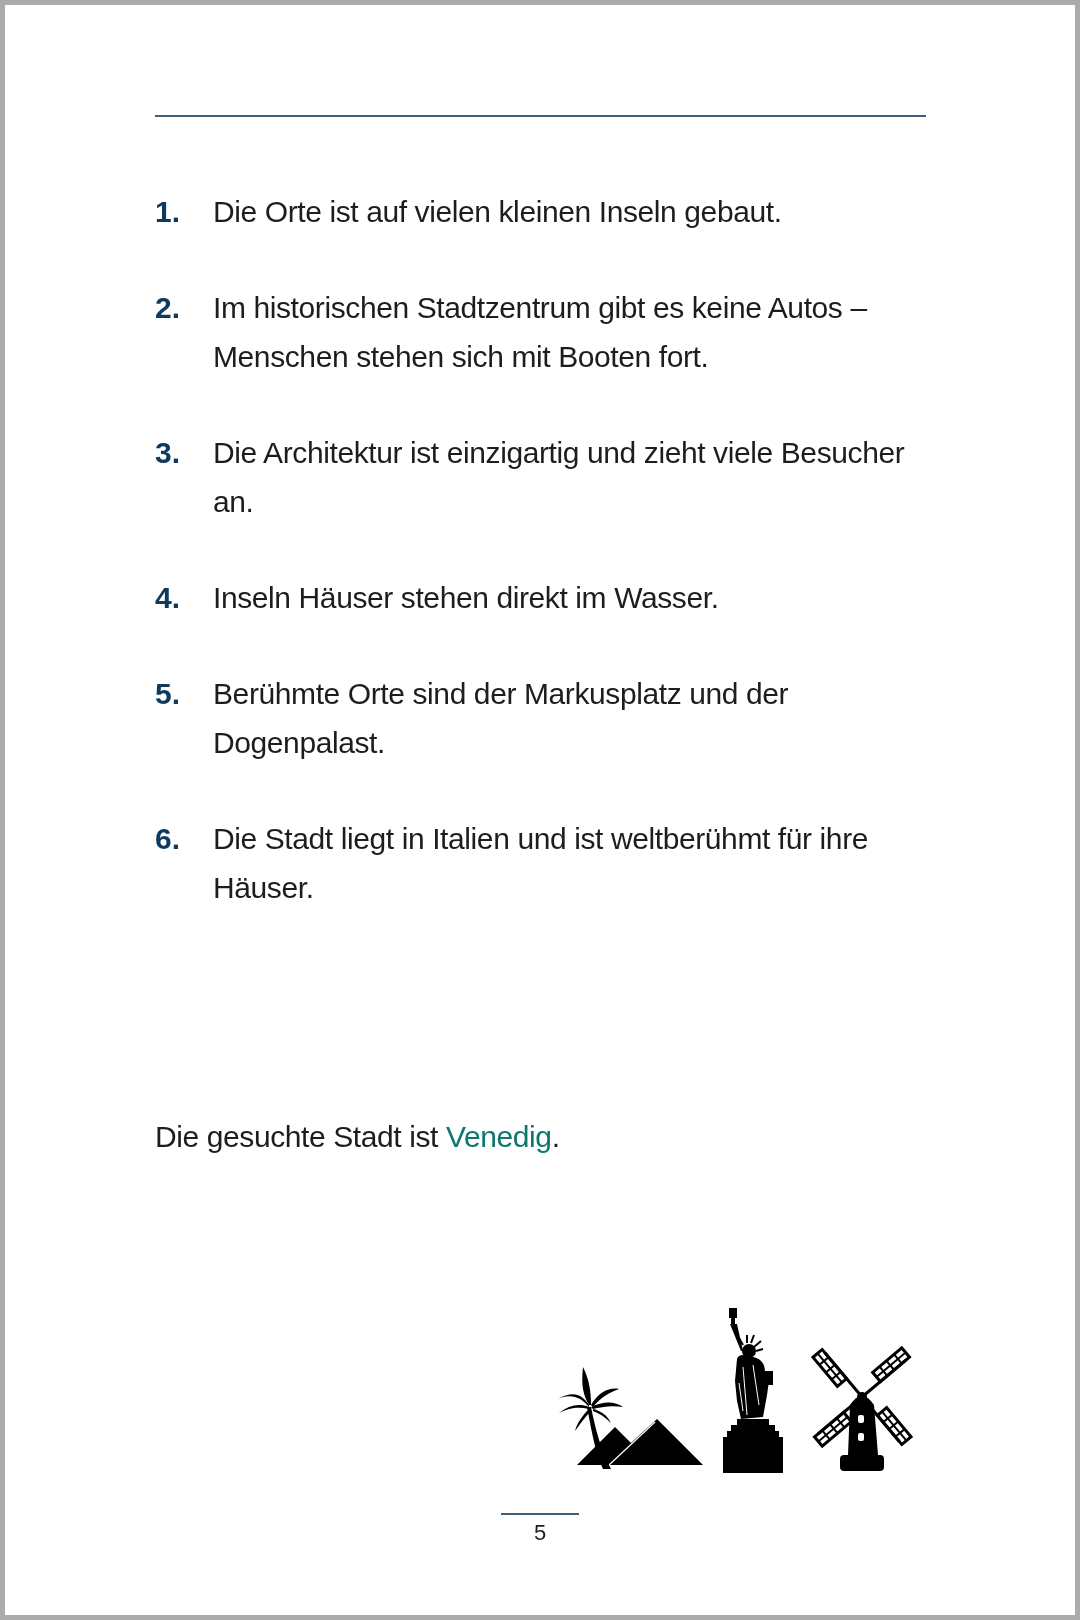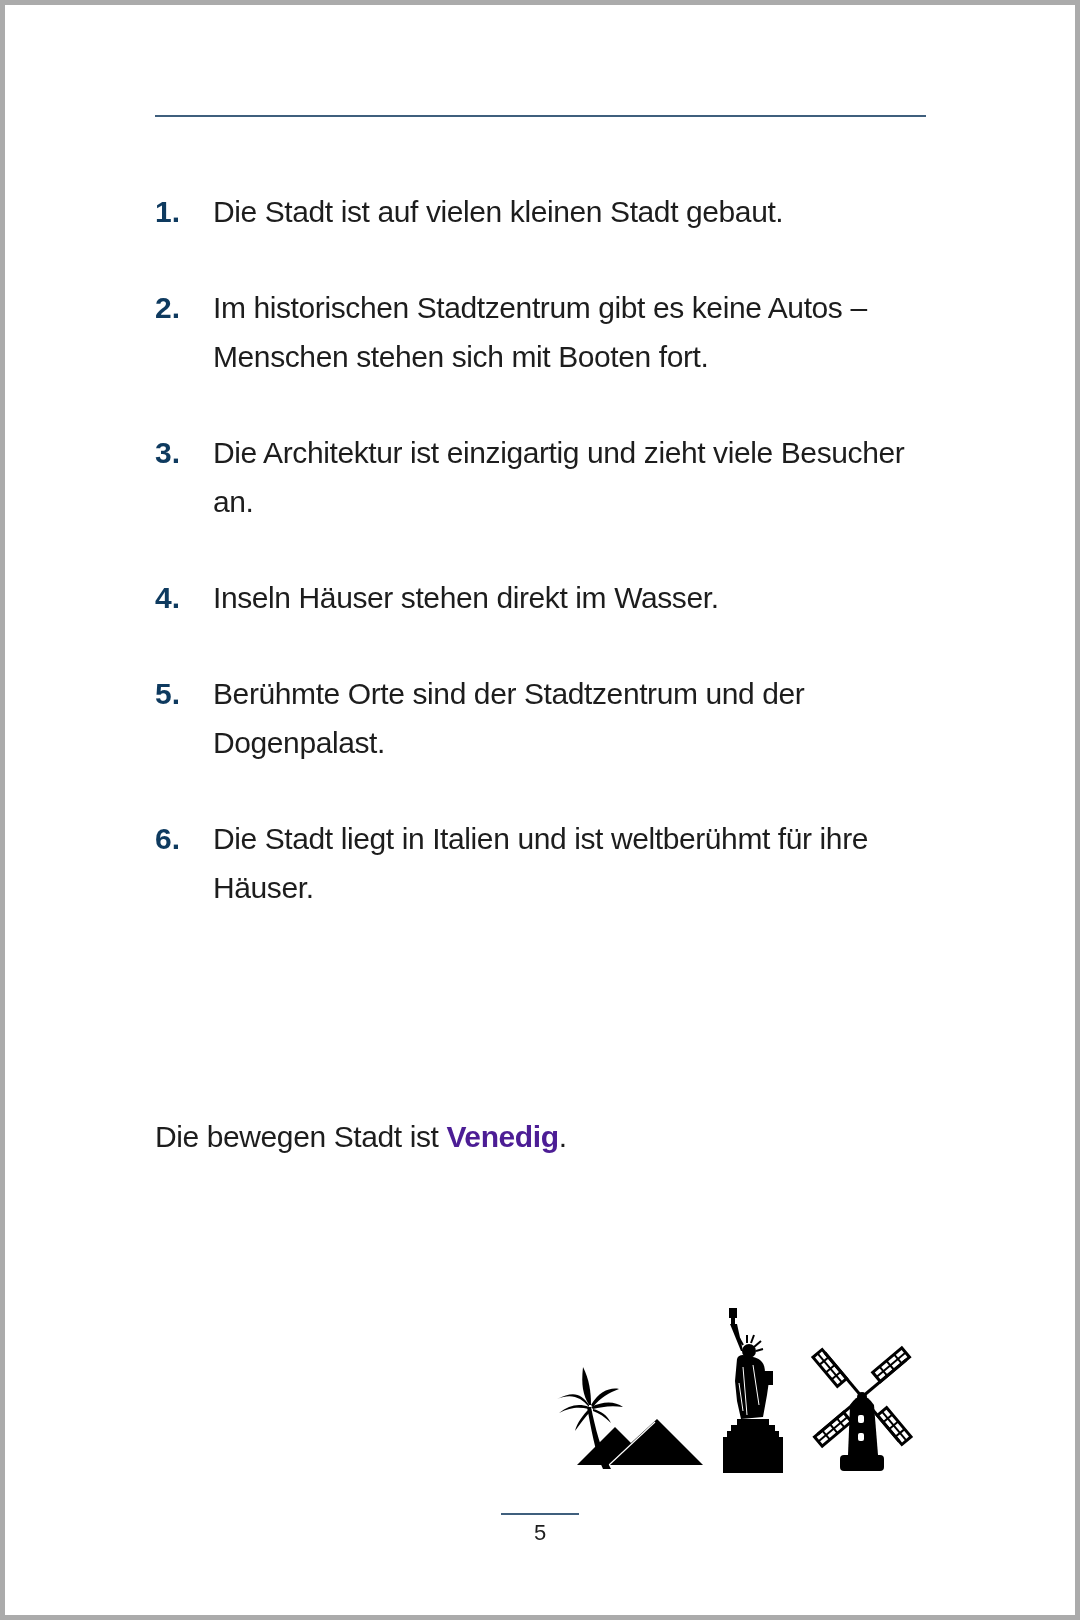--- a/index.html
+++ b/index.html
@@ -27,21 +27,21 @@
       font-size: 30px; line-height: 49px;
     }
     .txt {
       flex: 1; color: #1d1d1d; font-size: 30px; line-height: 49px;
       letter-spacing: -0.4px;
     }
     .conclusion {
       position: absolute; left: 150px; top: 1112px; font-size: 30px;
       color: #1d1d1d; letter-spacing: -0.4px; line-height: 40px;
     }
-    .answer { color: #4c1d95; font-weight: bold; }
+    .answer { color: #0f766e; font-weight: normal; }
     .icons {
       position: absolute; left: 550px; top: 1300px; width: 380px; height: 170px;
     }
     .icon { position: absolute; }
     .page-rule {
       position: absolute; left: 496px; top: 1508px; width: 78px; height: 2px;
       background: #3f5f7d;
     }
     .page-num {
       position: absolute; left: 496px; top: 1515px; width: 78px; text-align: center;
@@ -50,45 +50,45 @@
   </style>
 </head>
 <body>
 
 <div class="page">
   <div class="top-rule"></div>
 
   <ol class="list">
     <li class="item">
       <span class="num">1.</span>
-      <span class="txt">Die Stadt ist auf vielen kleinen Stadt gebaut.</span>
+      <span class="txt">Die Orte ist auf vielen kleinen Inseln gebaut.</span>
     </li>
     <li class="item">
       <span class="num">2.</span>
       <span class="txt">Im historischen Stadtzentrum gibt es keine Autos – Menschen stehen sich mit Booten fort.</span>
     </li>
     <li class="item">
       <span class="num">3.</span>
       <span class="txt">Die Architektur ist einzigartig und zieht viele Besucher an.</span>
     </li>
     <li class="item">
       <span class="num">4.</span>
       <span class="txt">Inseln Häuser stehen direkt im Wasser.</span>
     </li>
     <li class="item">
       <span class="num">5.</span>
-      <span class="txt">Berühmte Orte sind der Stadtzentrum und der Dogenpalast.</span>
+      <span class="txt">Berühmte Orte sind der Markusplatz und der Dogenpalast.</span>
     </li>
     <li class="item">
       <span class="num">6.</span>
       <span class="txt">Die Stadt liegt in Italien und ist weltberühmt für ihre Häuser.</span>
     </li>
   </ol>
 
-  <div class="conclusion"><span>Die bewegen Stadt ist </span><span class="answer">Venedig</span><span>.</span></div>
+  <div class="conclusion"><span>Die gesuchte Stadt ist </span><span class="answer">Venedig</span><span>.</span></div>
 
   <div class="icons">
 
     <svg class="icon" style="left:0;top:60px" width="150" height="108" viewBox="0 0 150 108">
       <polygon points="22,100 60,62 82,84 60,100" fill="#000"></polygon>
       <polygon points="52,100 102,54 148,100" fill="#000"></polygon>
       <line x1="54" y1="100" x2="100" y2="57" stroke="#fff" stroke-width="1.2"></line>
       <path d="M32,42 C36,62 40,88 48,104 L56,104 C46,86 40,62 36,42 Z" fill="#000"></path>
       <path d="M34,40 C26,28 18,26 2,34 C16,28 26,32 34,42 Z" fill="#000"></path>
       <path d="M34,40 C28,30 26,20 28,2 C34,14 36,26 36,40 Z" fill="#000"></path>

